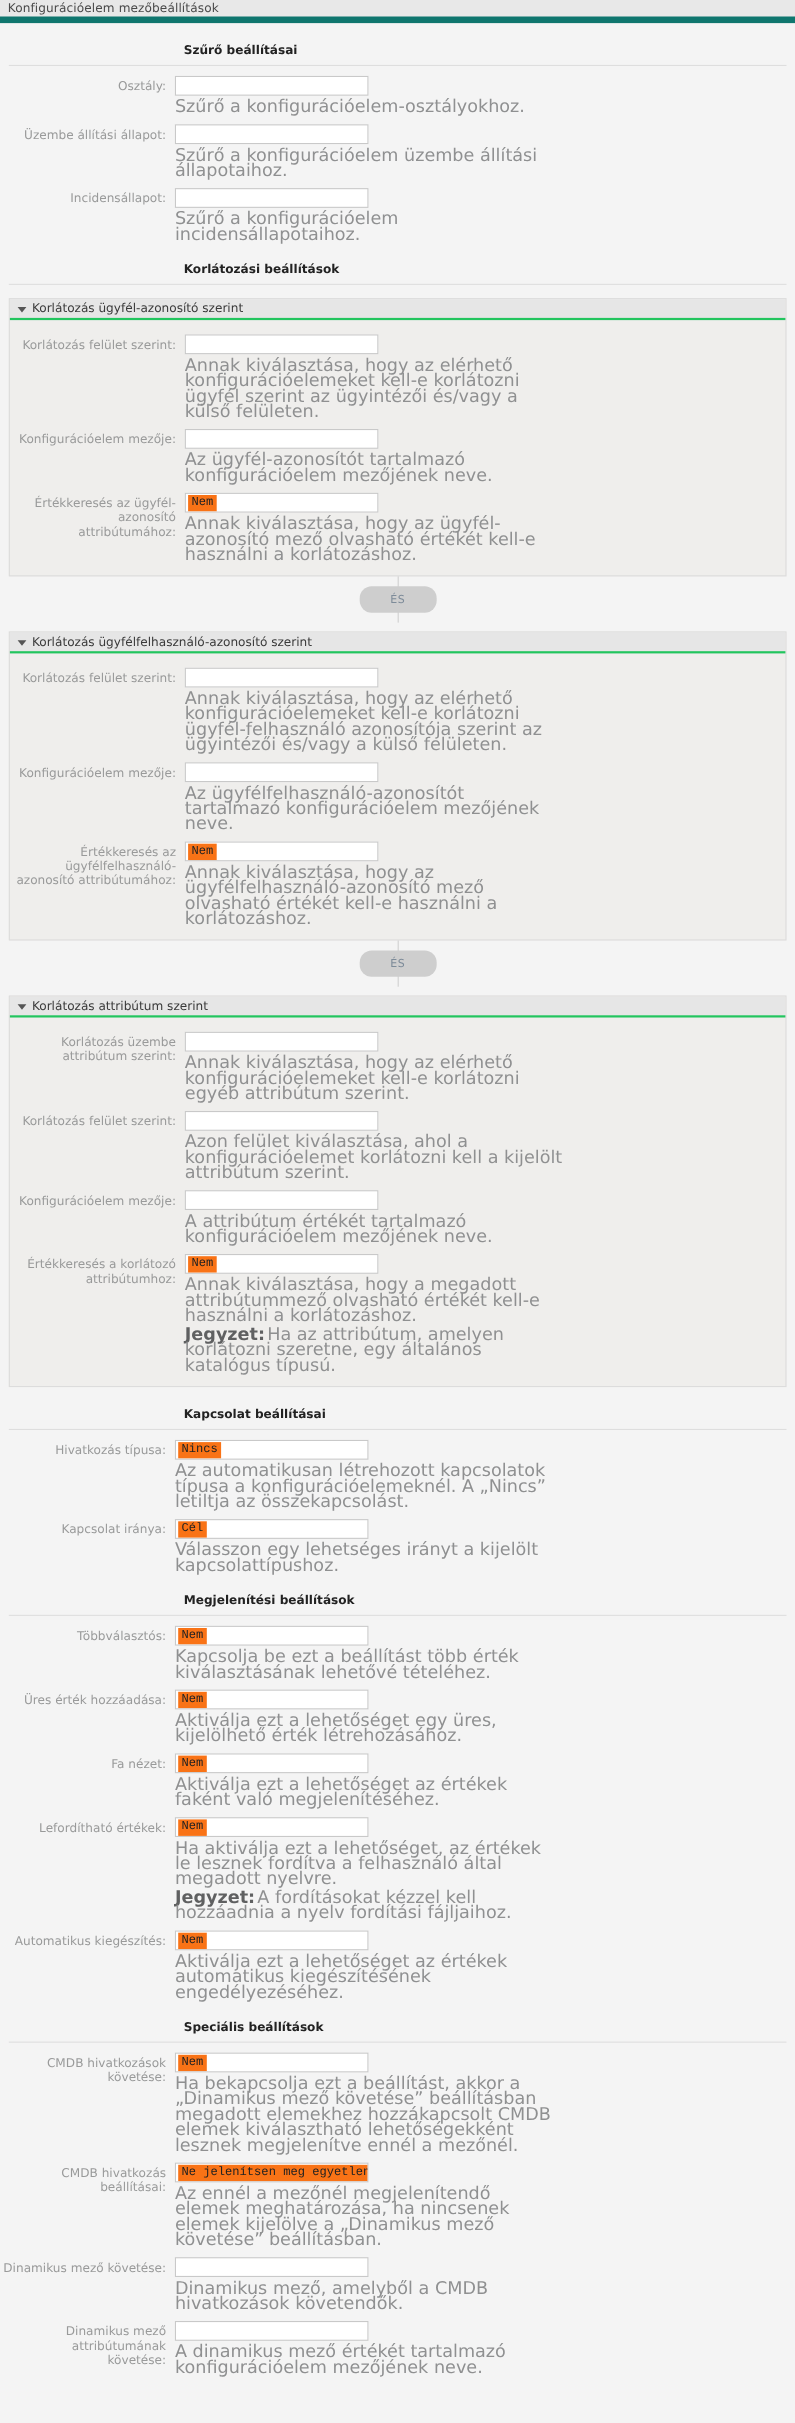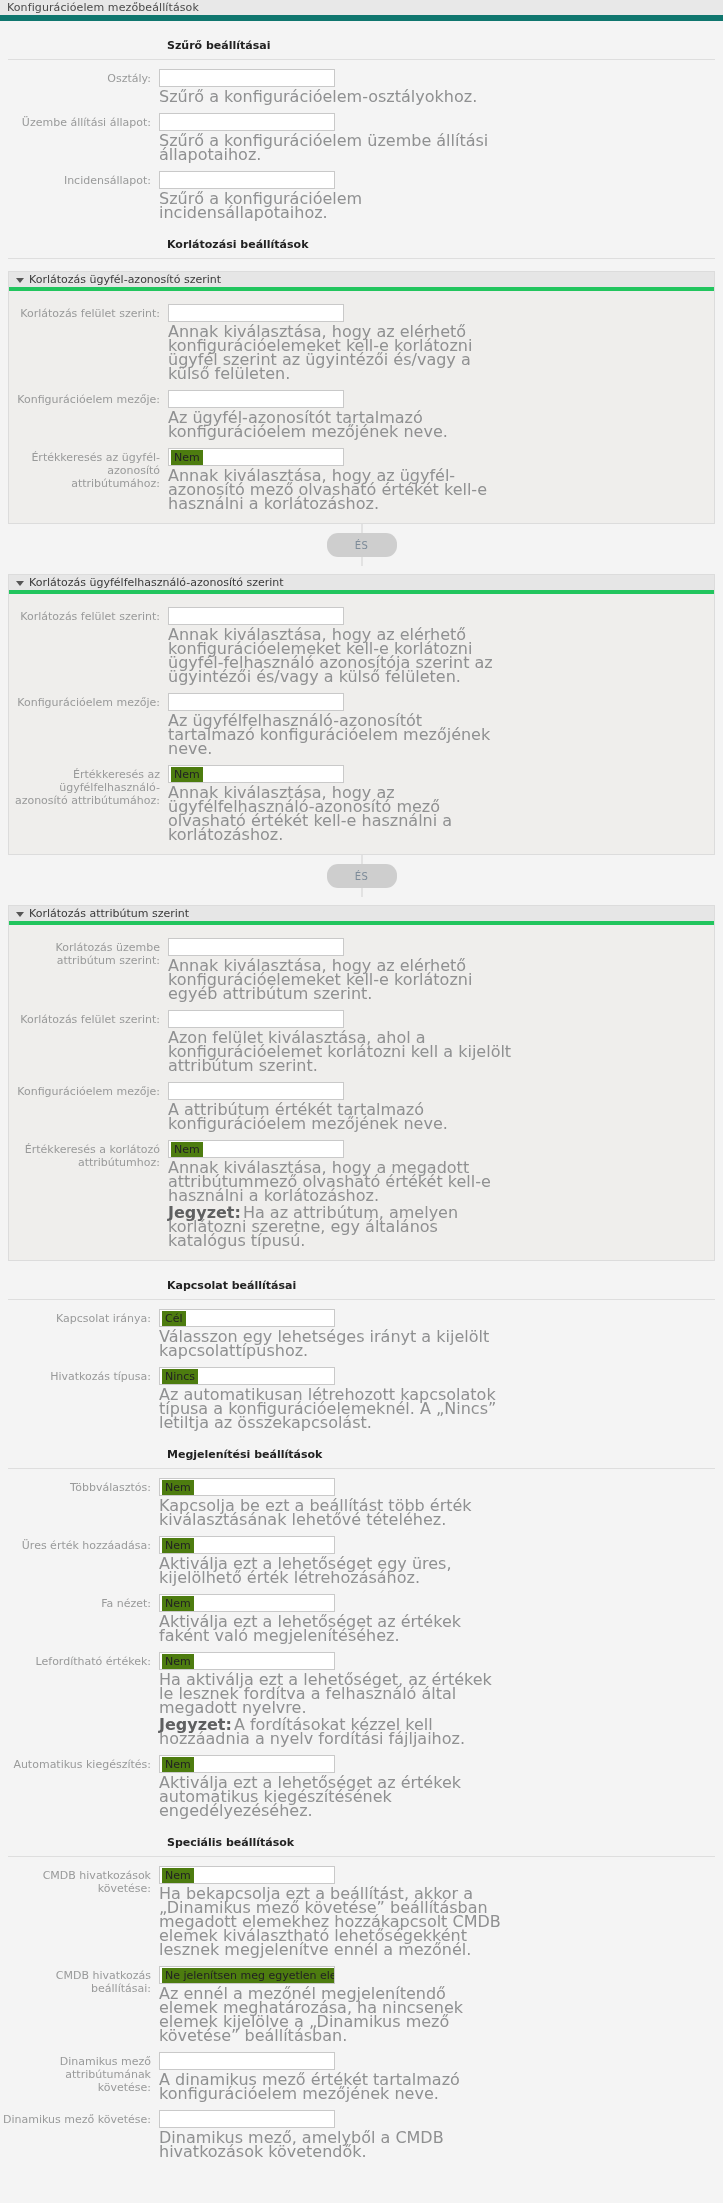--- a/index.html
+++ b/index.html
@@ -94,26 +94,27 @@
     width: 176px;
     height: 18px;
     border: 1px solid #c9c9c9;
     background: #ffffff;
     display: flex;
     align-items: center;
     padding-left: 2px;
     overflow: hidden;
   }
   .selectbox .sel {
-    background: #4d7c0f;
+    background: #f97316;
     color: #222;
     font-size: 11px;
     line-height: 13px;
     padding: 1px 3px;
     white-space: nowrap;
+    font-family: Liberation Mono, monospace;
   }
 
   .help {
     font-size: 16px;
     color: #8f9091;
     line-height: 14px;
     margin-top: 3px;
     max-width: 345px;
   }
   .help b, .help .note {
@@ -126,21 +127,21 @@
   .row .label.two-line { padding-top: 3px; }
 
   
   .restrict {
     margin: 8px 8px 0 8px;
     border: 1px solid #dcdcdc;
     background: #efeeec;
   }
   .restrict .rhead {
     background: #e6e6e6;
-    border-bottom: 4px solid #22c55e;
+    border-bottom: 2px solid #22c55e;
     height: 19px;
     display: flex;
     align-items: center;
     padding-left: 7px;
     font-size: 11px;
     color: #3a3a3a;
   }
   .restrict .rhead .caret {
     display: inline-block;
     width: 0; height: 0;
@@ -353,36 +354,36 @@
             </div>
           </div>
         </div>
       </div>
     </div>
 
     <div class="section-head">Kapcsolat beállításai</div>
     <div class="section-rule"></div>
 
     <div class="row">
+      <div class="label">Hivatkozás típusa:</div>
+      <div class="field">
+        <div class="selectbox">
+          <span class="sel">Nincs</span>
+        </div>
+        <div class="help">Az automatikusan létrehozott kapcsolatok típusa a konfigurációelemeknél. A „Nincs” letiltja az összekapcsolást.</div>
+      </div>
+    </div>
+
+    <div class="row">
       <div class="label">Kapcsolat iránya:</div>
       <div class="field">
         <div class="selectbox">
           <span class="sel">Cél</span>
         </div>
         <div class="help">Válasszon egy lehetséges irányt a kijelölt kapcsolattípushoz.</div>
-      </div>
-    </div>
-
-    <div class="row">
-      <div class="label">Hivatkozás típusa:</div>
-      <div class="field">
-        <div class="selectbox">
-          <span class="sel">Nincs</span>
-        </div>
-        <div class="help">Az automatikusan létrehozott kapcsolatok típusa a konfigurációelemeknél. A „Nincs” letiltja az összekapcsolást.</div>
       </div>
     </div>
 
     <div class="section-head">Megjelenítési beállítások</div>
     <div class="section-rule"></div>
 
     <div class="row">
       <div class="label">Többválasztós:</div>
       <div class="field">
         <div class="selectbox">
@@ -452,32 +453,32 @@
       <div class="label">CMDB hivatkozás beállításai:</div>
       <div class="field">
         <div class="selectbox">
           <span class="sel">Ne jelenítsen meg egyetlen elemet sem</span>
         </div>
         <div class="help">Az ennél a mezőnél megjelenítendő elemek meghatározása, ha nincsenek elemek kijelölve a „Dinamikus mező követése” beállításban.</div>
       </div>
     </div>
 
     <div class="row">
+      <div class="label">Dinamikus mező követése:</div>
+      <div class="field">
+        <input class="txt" type="text" value="" style="">
+        <div class="help">Dinamikus mező, amelyből a CMDB hivatkozások követendők.</div>
+      </div>
+    </div>
+
+    <div class="row">
       <div class="label two-line">
         <div>Dinamikus mező attribútumának</div>
         <div>követése:</div>
       </div>
       <div class="field">
         <input class="txt" type="text" value="" style="">
         <div class="help">A dinamikus mező értékét tartalmazó konfigurációelem mezőjének neve.</div>
       </div>
     </div>
 
-    <div class="row">
-      <div class="label">Dinamikus mező követése:</div>
-      <div class="field">
-        <input class="txt" type="text" value="" style="">
-        <div class="help">Dinamikus mező, amelyből a CMDB hivatkozások követendők.</div>
-      </div>
-    </div>
-
   </div>
 </div>
 
 </body></html>

